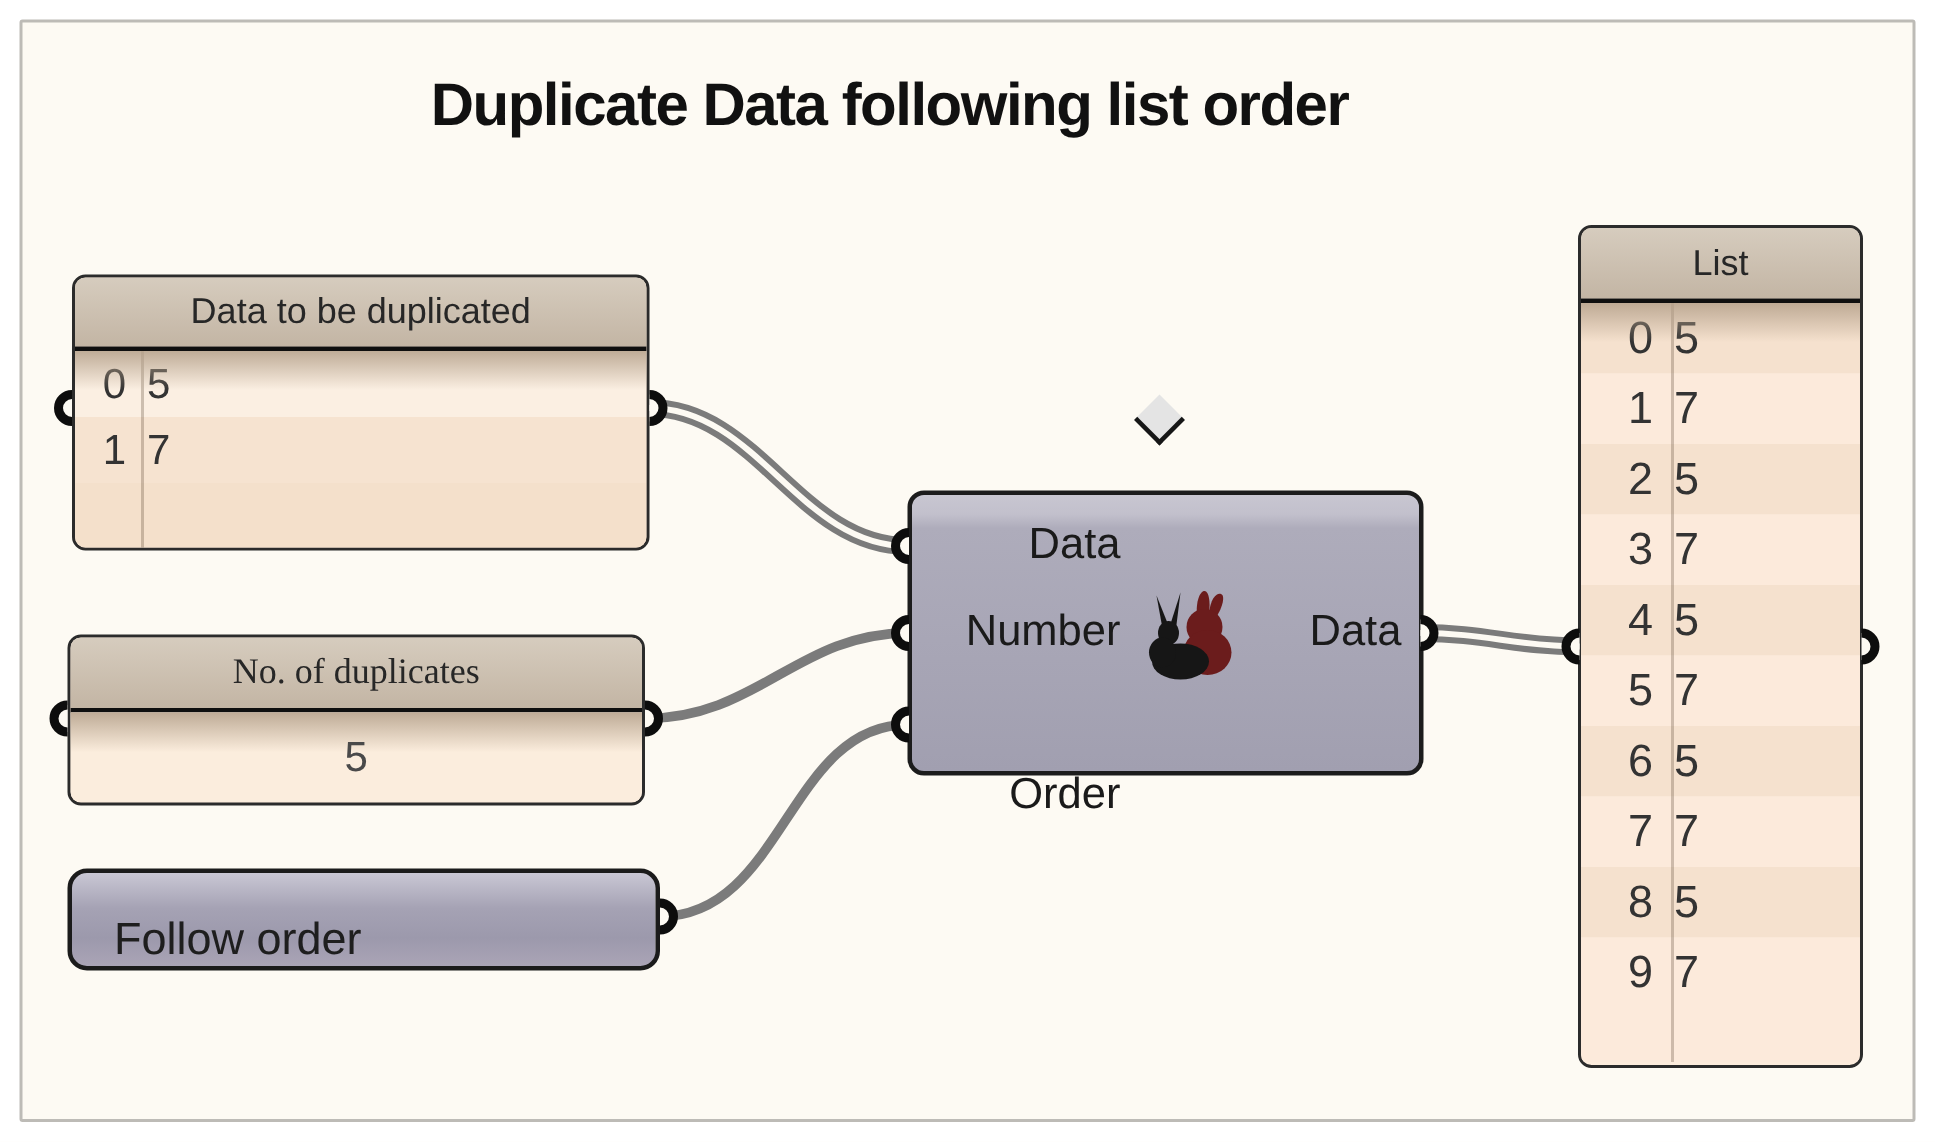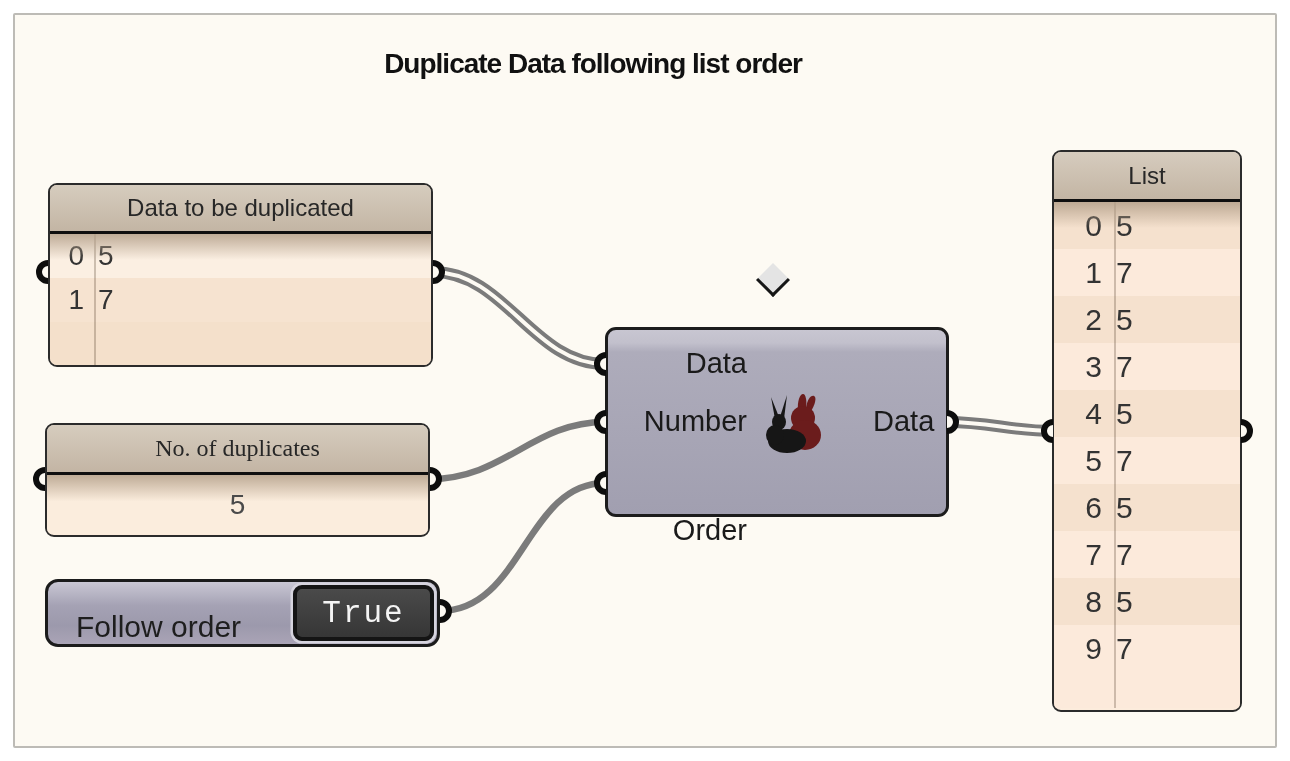--- a/index.html
+++ b/index.html
@@ -7,21 +7,21 @@
   .stage{
     position:relative;width:1290px;height:761px;background:#ffffff;
     font-family:"Liberation Sans",sans-serif;overflow:hidden;
   }
   .frame{
     position:absolute;left:13px;top:13px;width:1264px;height:735px;
     border:2px solid #bdbbb6;background:#fdfaf3;border-radius:2px;
   }
   .title{
     position:absolute;left:0;top:48px;width:100%;text-align:center;
-    padding-right:104px;font-size:28px;font-weight:bold;color:#111;
+    padding-right:104px;font-size:40px;font-weight:bold;color:#111;
     letter-spacing:-1px;
   }
   
   .gh-panel{
     position:absolute;border:2.5px solid #2b2b2b;border-radius:9px;
     overflow:hidden;background:#fcecdc;z-index:2;
   }
   .gh-head{
     background:linear-gradient(#d6ccbe,#c3b5a4);
     border-bottom:3px solid #0f0f0f;
@@ -136,21 +136,20 @@
     </div>
   </div>
 
   <div class="gh-panel" id="panel-count">
     <div class="gh-head">No. of duplicates</div>
     <div class="pbody">5</div>
   </div>
 
   <div id="toggle">
     <span class="tlabel">Follow order</span>
-    <span class="tvalue">True</span>
   </div>
 
   <div id="component"></div>
   <div class="port-label in-label" style="top:364px;">Data</div>
   <div class="port-label in-label" style="top:422px;">Number</div>
   <div class="port-label in-label" style="top:483px;margin-top:48px;">Order</div>
   <div class="port-label" style="left:873px;top:422px;">Data</div>
 
   <svg id="comp-icon" viewBox="0 0 66 62">
 

